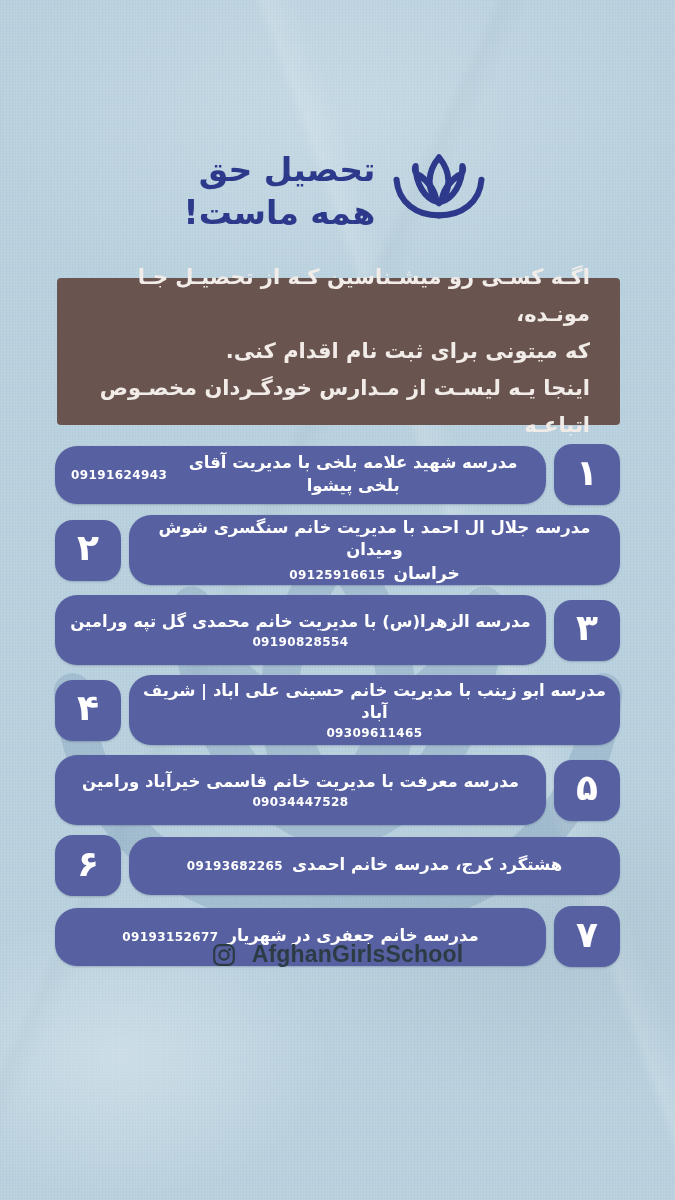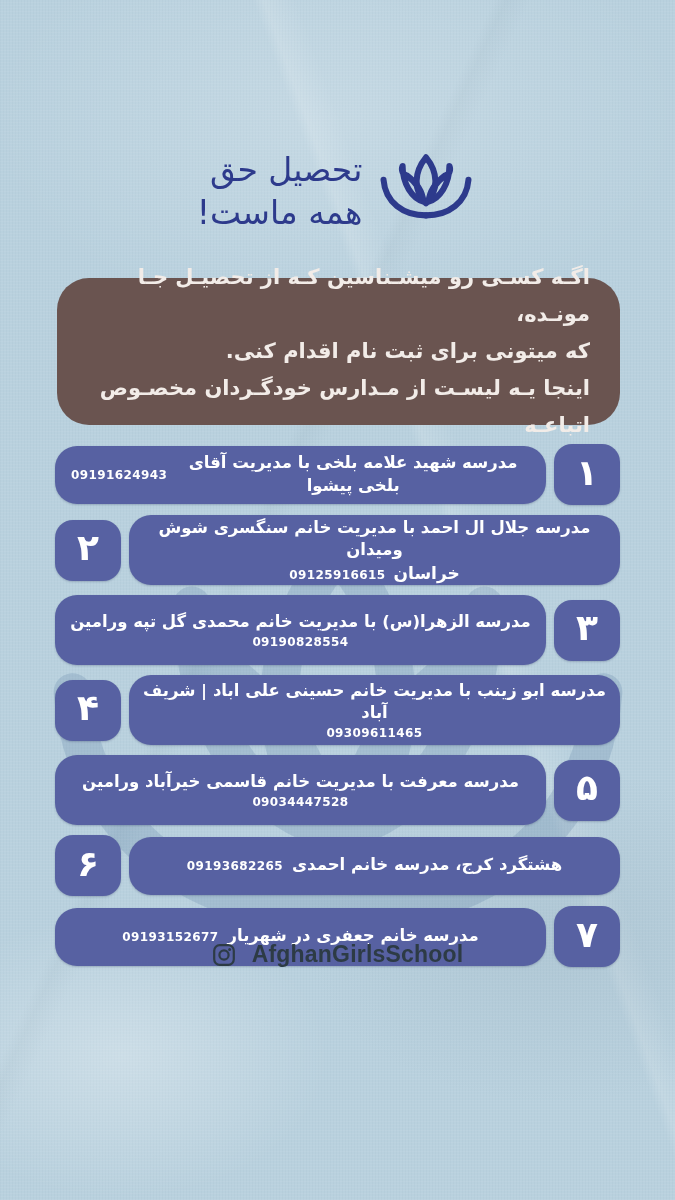--- a/index.html
+++ b/index.html
@@ -21,26 +21,26 @@
   .watermark{
     position:absolute; top:458px; left:50%; transform:translateX(-50%);
     width:650px; height:620px; opacity:.17; pointer-events:none;
   }
   .header{
     position:absolute; top:146px; left:0; right:0;
     display:flex; justify-content:center; align-items:center; gap:12px;
   }
   .title{
     color:#2d3a8c; text-align:right; direction:rtl;
-    font-size:33px; line-height:1.3; font-weight:normal; letter-spacing:0;
+    font-size:33px; line-height:1.3; font-weight:bold; letter-spacing:0;
   }
   .logo{width:104px; height:92px; flex:0 0 auto;}
   .notice{
     position:absolute; top:278px; left:57px; width:563px; height:147px;
-    background:#6a5450; border-radius:32px; box-sizing:border-box;
+    background:#6a5450; border-radius:4px; box-sizing:border-box;
     color:#f2ece8; direction:rtl; text-align:right;
     display:flex; flex-direction:column; justify-content:center;
     padding:0 30px; font-size:21px; line-height:37px; font-weight:bold;
   }
   .list{
     position:absolute; top:444px; left:55px; width:565px;
     display:flex; flex-direction:column; gap:10px;
   }
   .row{display:flex; gap:8px; align-items:center;}
   .bar{

